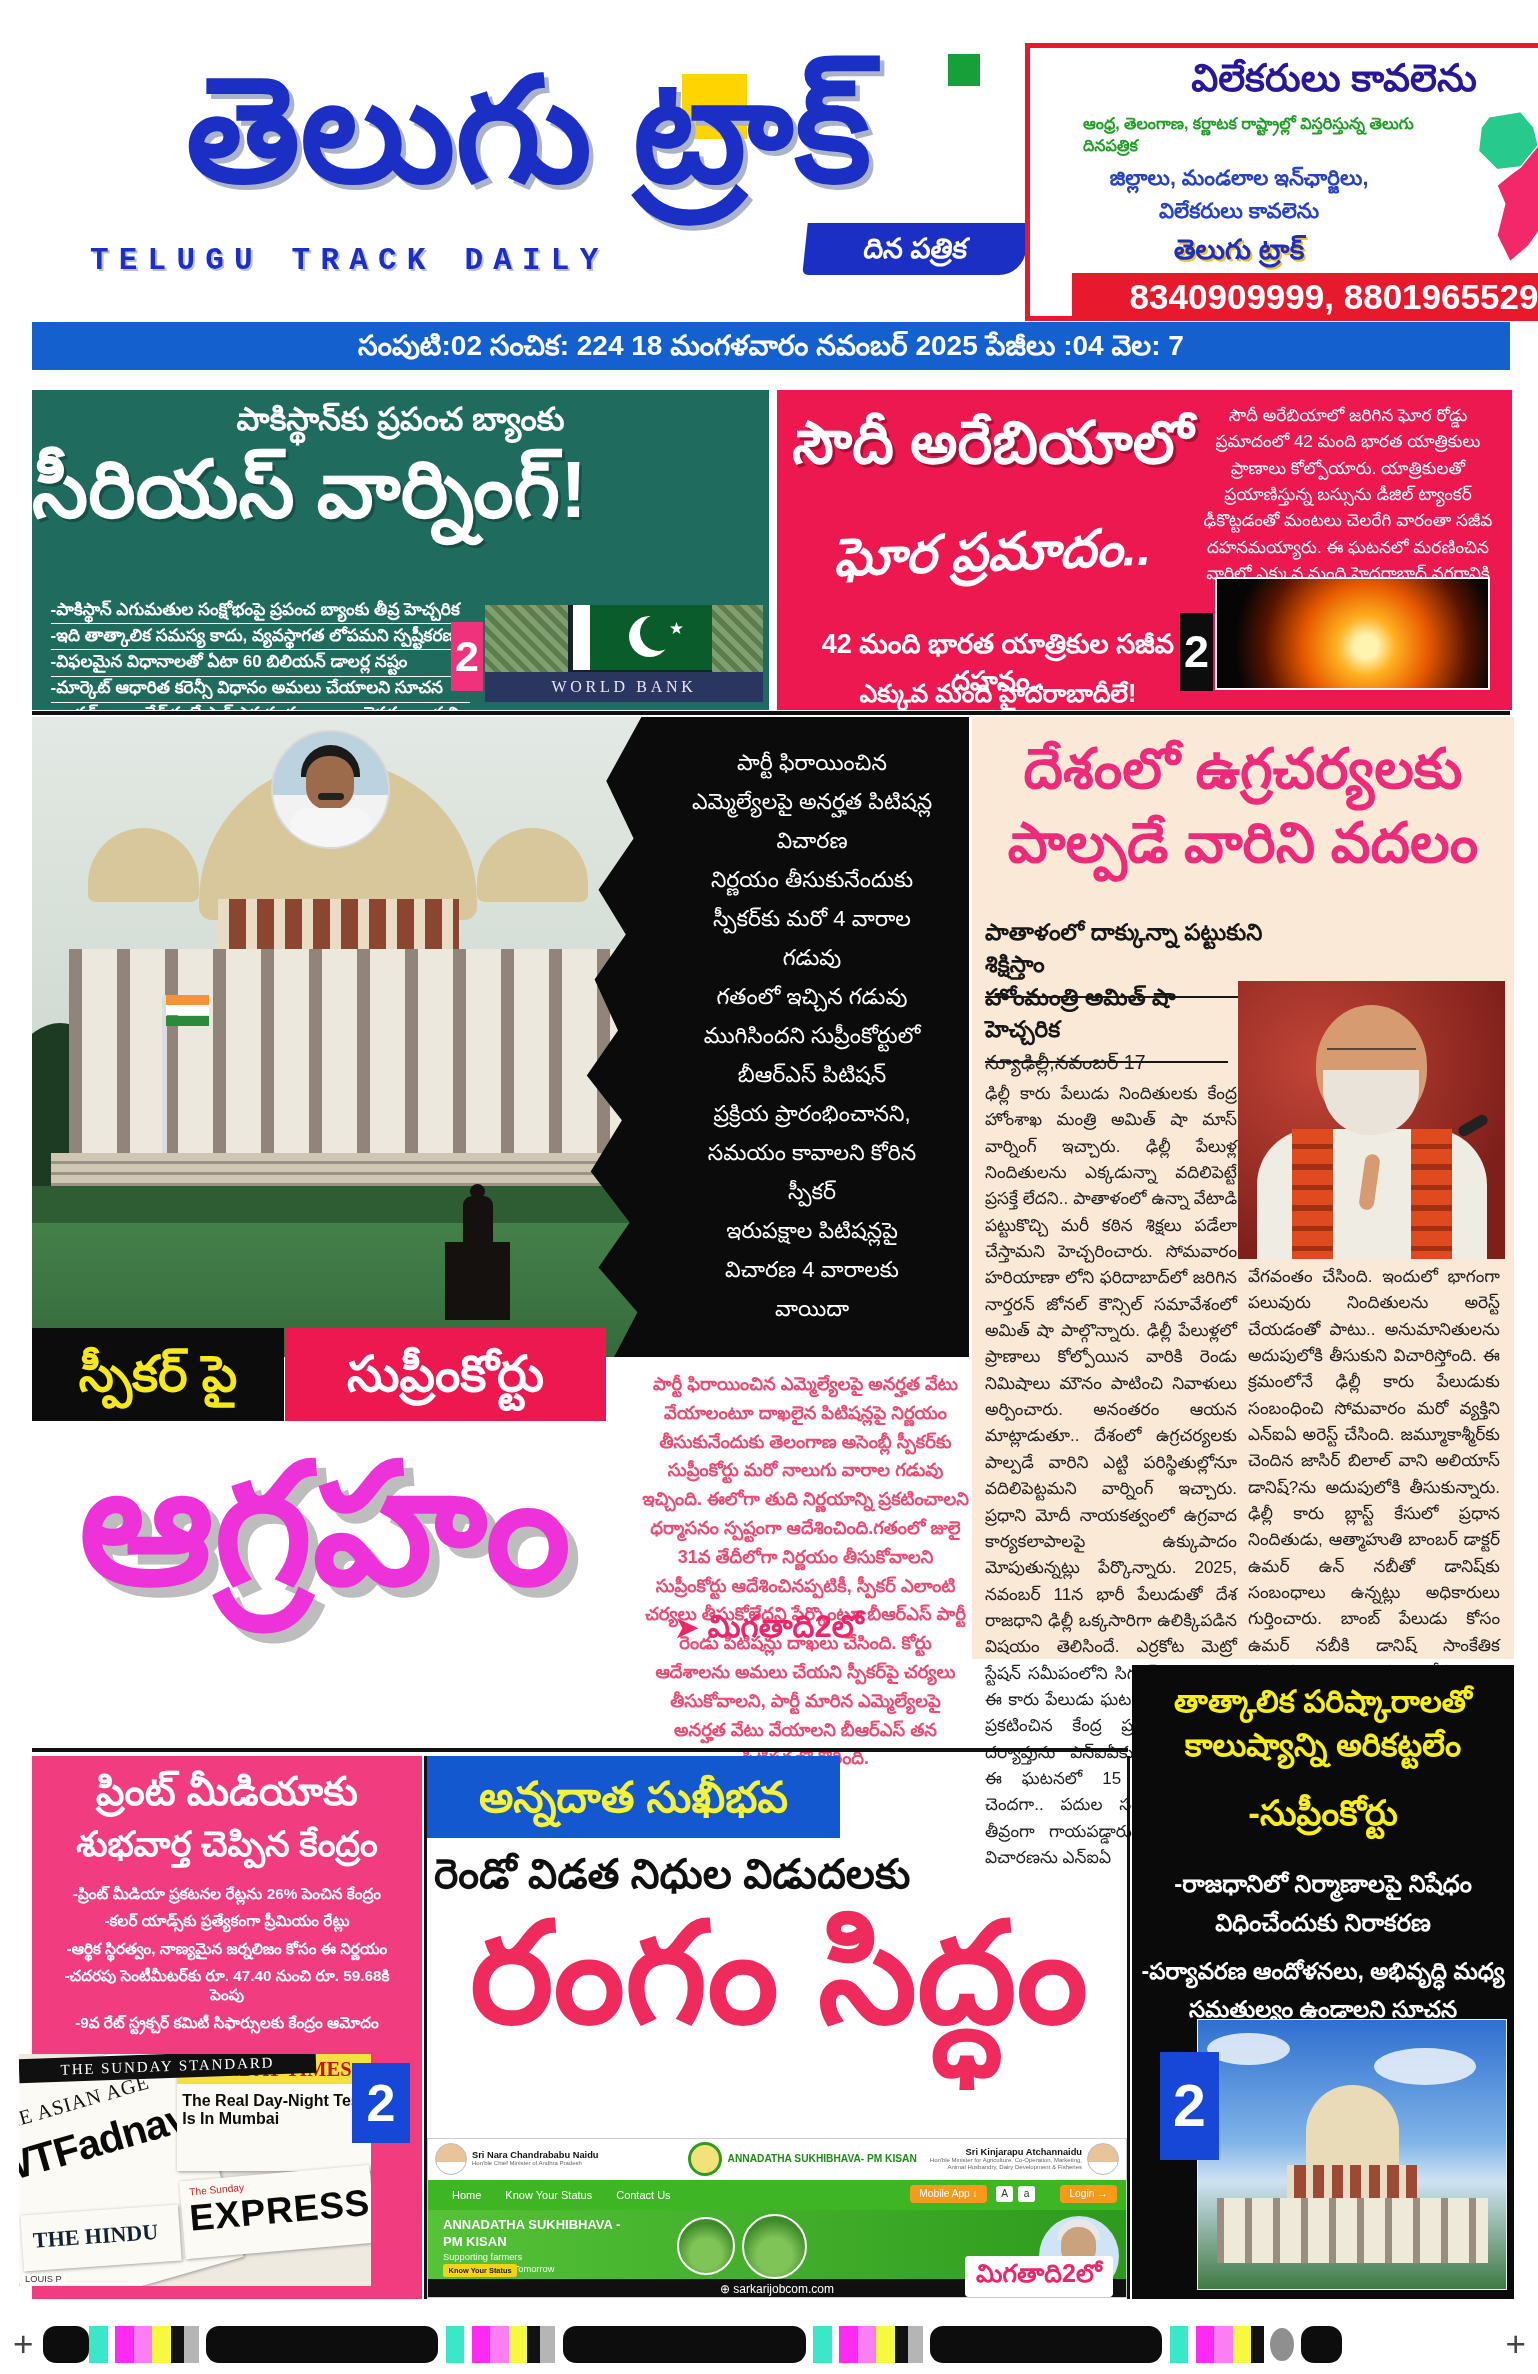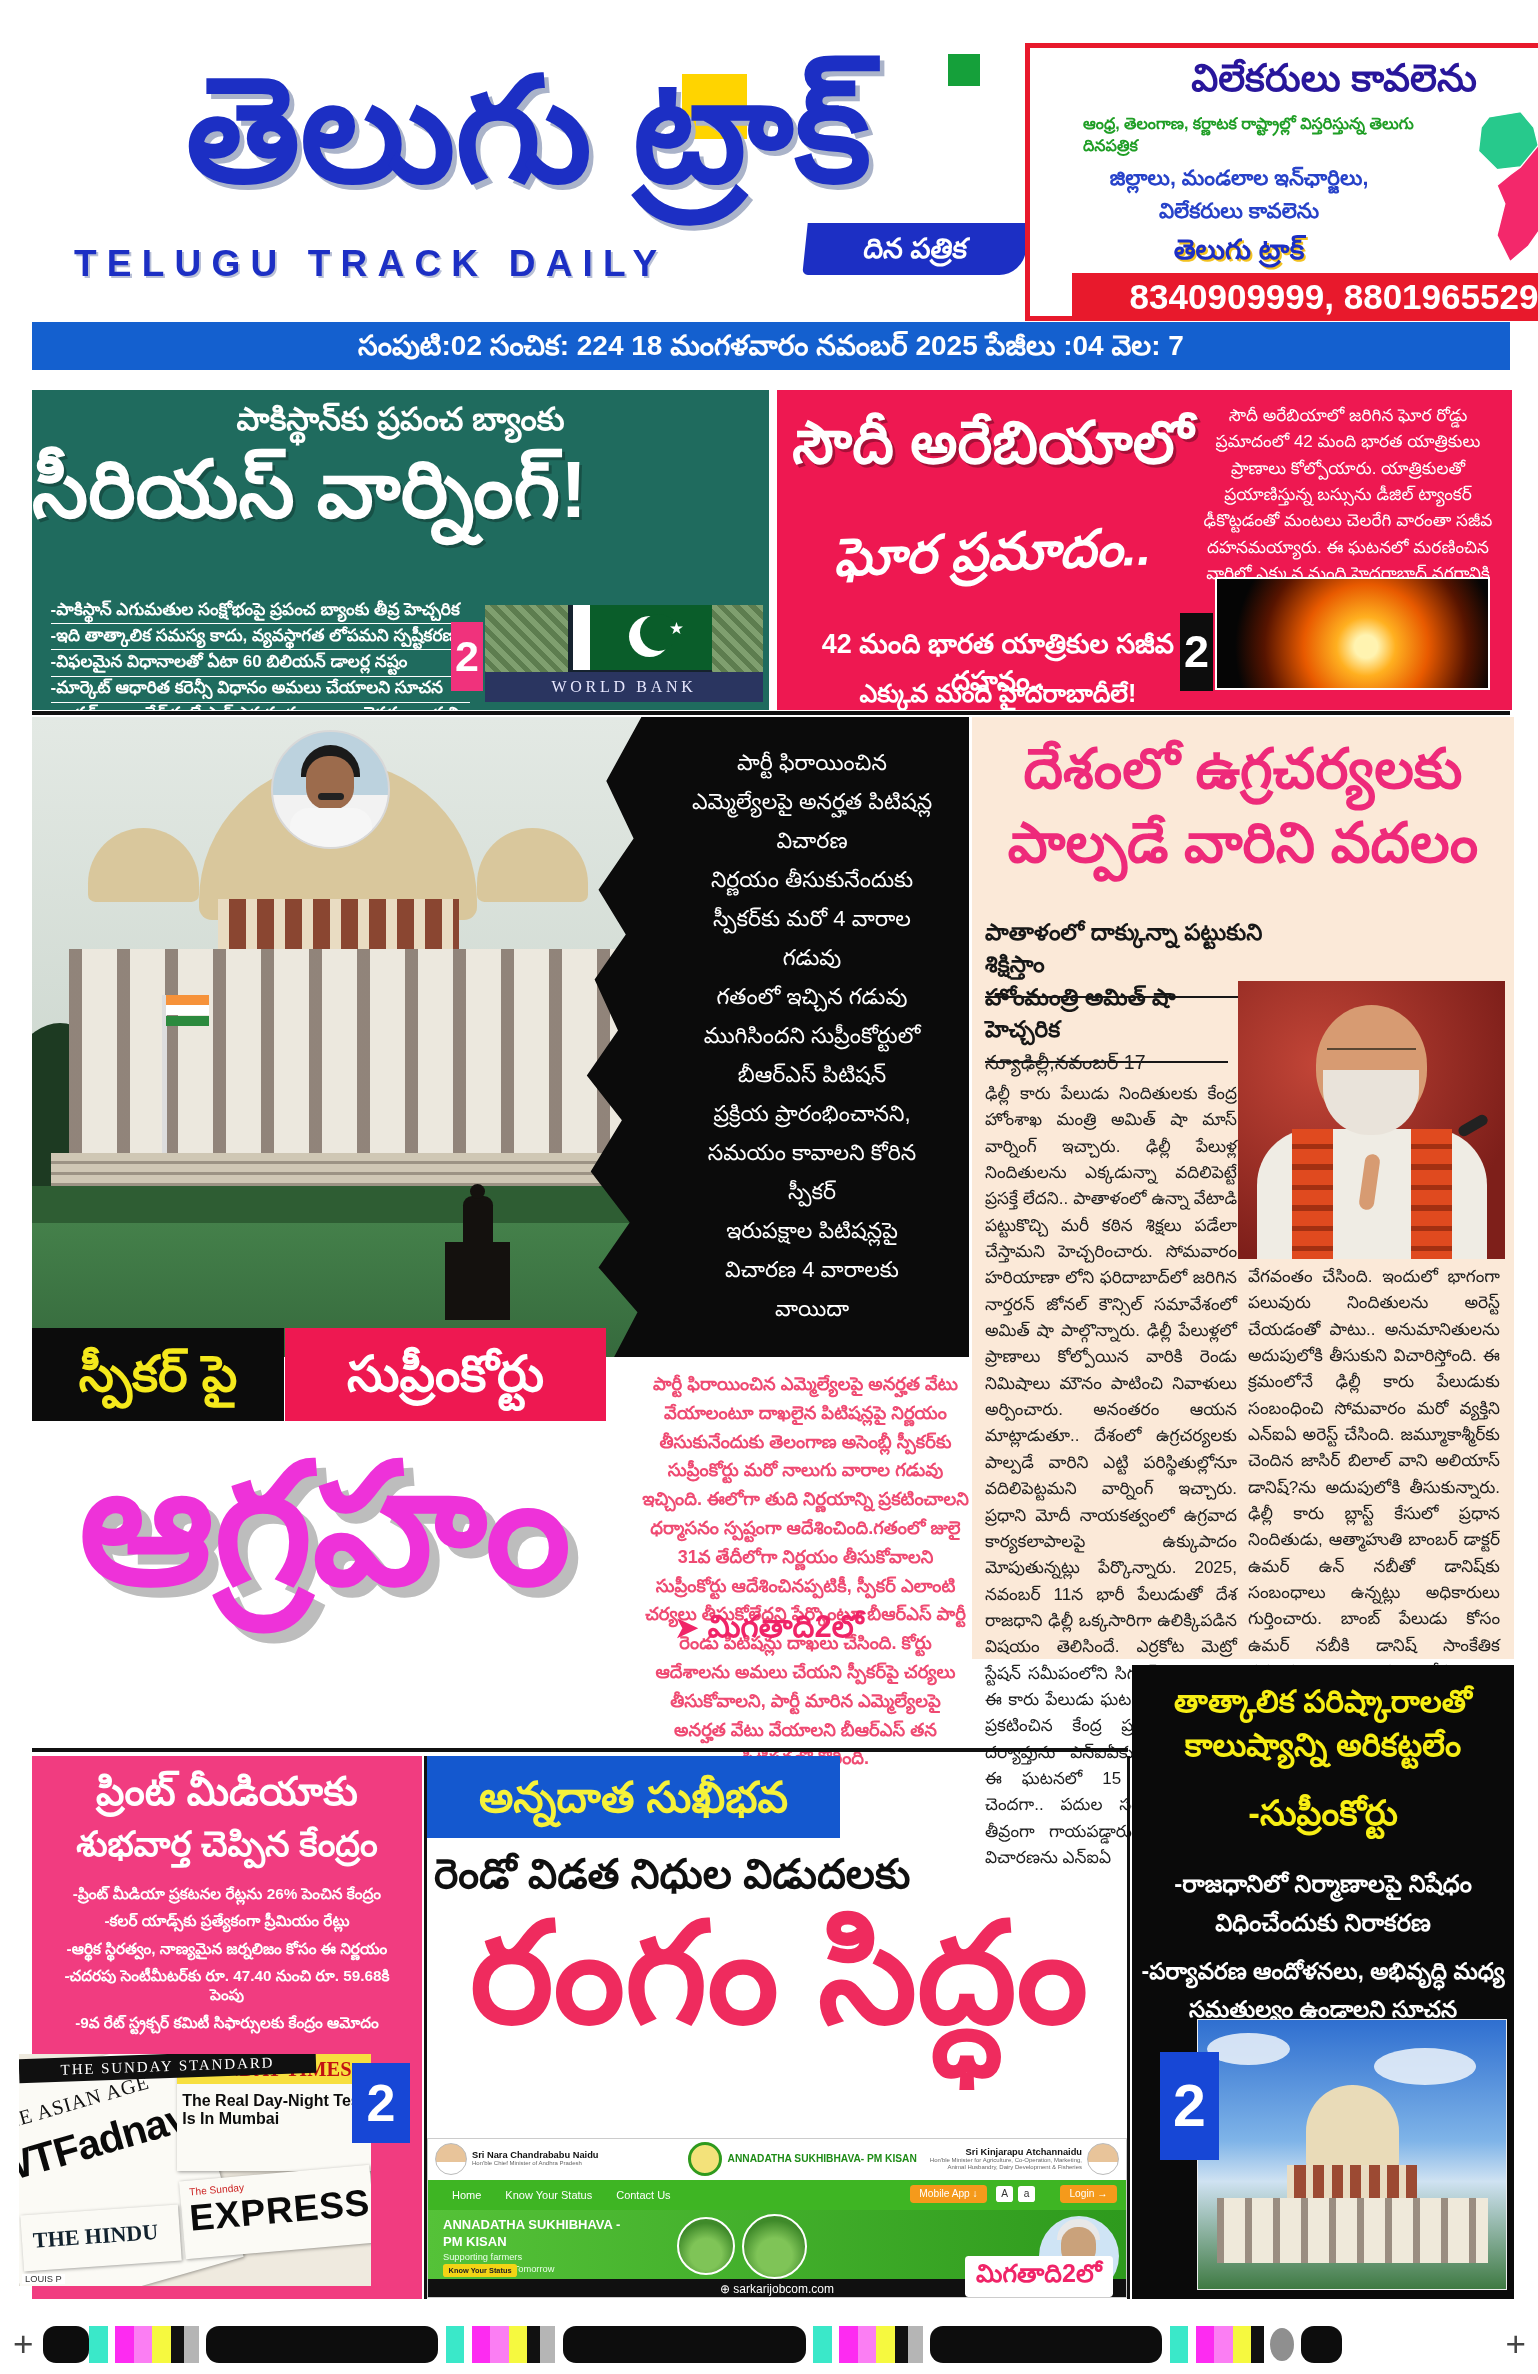--- a/index.html
+++ b/index.html
@@ -6,22 +6,22 @@
   #page{position:relative;width:1539px;height:2375px;background:#fff;overflow:hidden;
         font-family:"Liberation Sans", sans-serif;}
   .abs{position:absolute;}
   .preline{white-space:pre-line;}
   
   #mast-title{left:37px;top:28px;width:983px;height:204px;color:#1c2fc4;
     font-size:147px;font-weight:bold;line-height:204px;text-align:center;
     text-shadow:4.6px 4.6px 0 #aab3c9;z-index:2;}
   .mast-sq-y{left:682px;top:74px;width:65px;height:65px;background:#ffd400;z-index:1;}
   .mast-sq-g{left:948px;top:54px;width:32px;height:32px;background:#15a03a;z-index:1;}
-  #mast-sub{left:74px;top:243px;font-size:37px;font-weight:bold;color:#1c2fc4;
-    letter-spacing:10.2px;text-shadow:1.9px 1.9px 0 #b9c0d6;}
+  #mast-sub{left:90px;top:243px;font-size:31px;font-weight:bold;color:#1c2fc4;
+    letter-spacing:10.2px;text-shadow:1.9px 1.9px 0 #b9c0d6;font-family:Liberation Mono, monospace;}
   #mast-ribbon{left:805px;top:223px;width:221px;height:52px;background:#1c2fc4;
     color:#fff;font-size:28px;font-weight:bold;line-height:52px;text-align:center;
     border-radius:0 0 24px 5.6px;transform:skewX(-6deg);}
   
   #adbox{left:1025px;top:43px;width:576px;height:278px;background:#fff;
     border:5.6px solid #e8192c;box-sizing:border-box;padding-left:42px;}
   #adbox .t{margin-top:9.3px;color:#28169b;font-size:38px;font-weight:bold;text-align:center;}
   #adbox .g{margin-top:5.6px;color:#1f9e25;font-size:16px;font-weight:bold;text-align:left;padding-left:11px;width:334px;}
   #adbox .b1{margin-top:7.4px;color:#2742c9;font-size:21.3px;font-weight:bold;text-align:center;width:334px;}
   #adbox .b2{margin-top:3.7px;color:#2742c9;font-size:21.3px;font-weight:bold;text-align:center;width:334px;}

